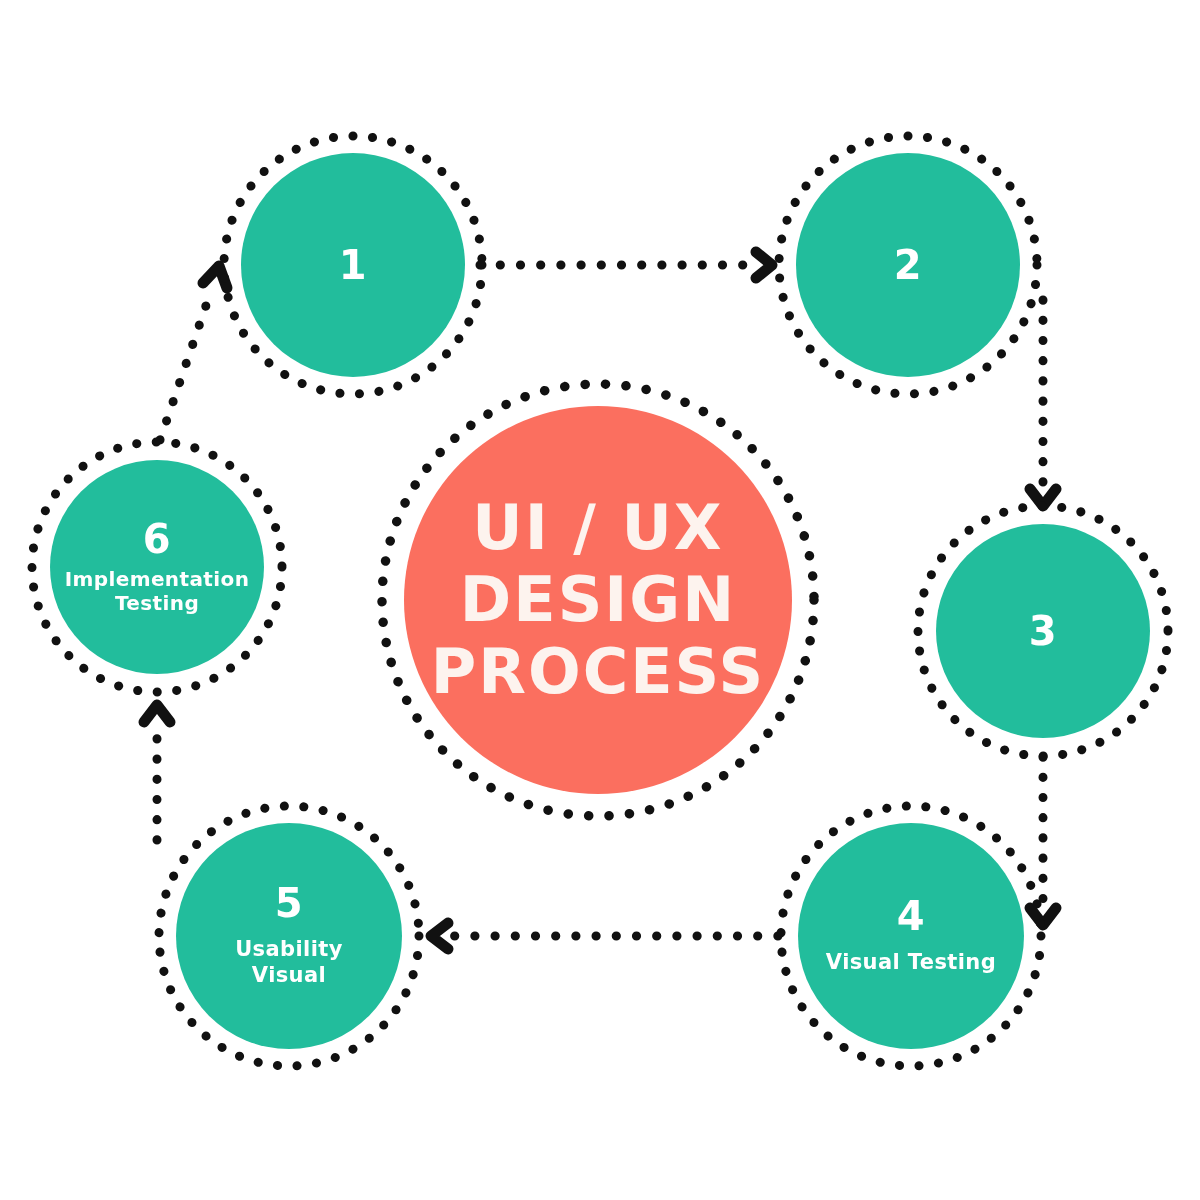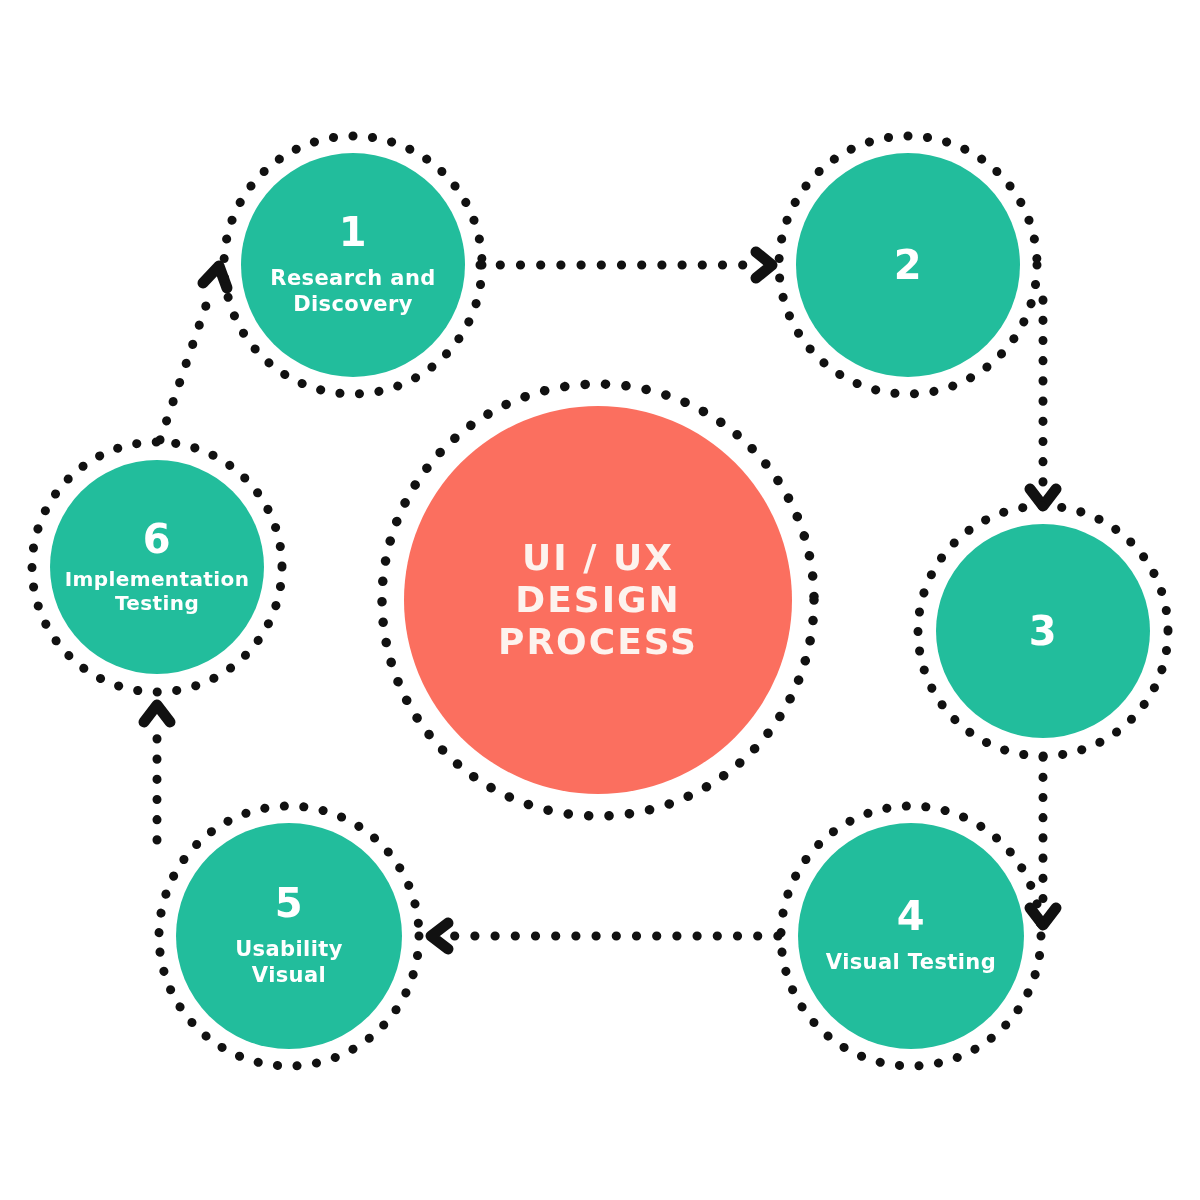--- a/index.html
+++ b/index.html
@@ -87,21 +87,21 @@
     margin-top: 8px;
   }
 
   
   #center-node .node-disc {
     background: #fb6f5f;
   }
   .center-title {
     font-family: "DejaVu Sans", sans-serif;
     font-weight: bold;
-    font-size: 36px;
+    font-size: 62px;
     line-height: 1.16;
     color: #fdf3ee;
     letter-spacing: 2px;
     text-transform: uppercase;
     white-space: pre-line;
   }
 </style>
 </head>
 <body>
 
@@ -157,24 +157,20 @@
 PROCESS</div>
       </div>
     </div>
 
     <div class="node step-node" style="left:353px; top:265px; width:0; height:0;">
       <svg class="node-ring" viewBox="-150 -150 300 300" style="left:-150px; top:-150px; width:300px; height:300px;">
         <circle cx="0" cy="0" r="129" fill="none" stroke="#111111" stroke-width="9" stroke-linecap="round" stroke-dasharray="0.1 19.5"></circle>
       </svg>
       <div class="node-disc" style="left:-112px; top:-112px; width:224px; height:224px;">
         <div class="step-number">1</div>
-        <div class="step-label">
-          <div>Research and</div>
-          <div>Discovery</div>
-        </div>
       </div>
     </div>
 
     <div class="node step-node" style="left:908px; top:265px; width:0; height:0;">
       <svg class="node-ring" viewBox="-150 -150 300 300" style="left:-150px; top:-150px; width:300px; height:300px;">
         <circle cx="0" cy="0" r="129" fill="none" stroke="#111111" stroke-width="9" stroke-linecap="round" stroke-dasharray="0.1 19.5"></circle>
       </svg>
       <div class="node-disc" style="left:-112px; top:-112px; width:224px; height:224px;">
         <div class="step-number">2</div>
       </div>

